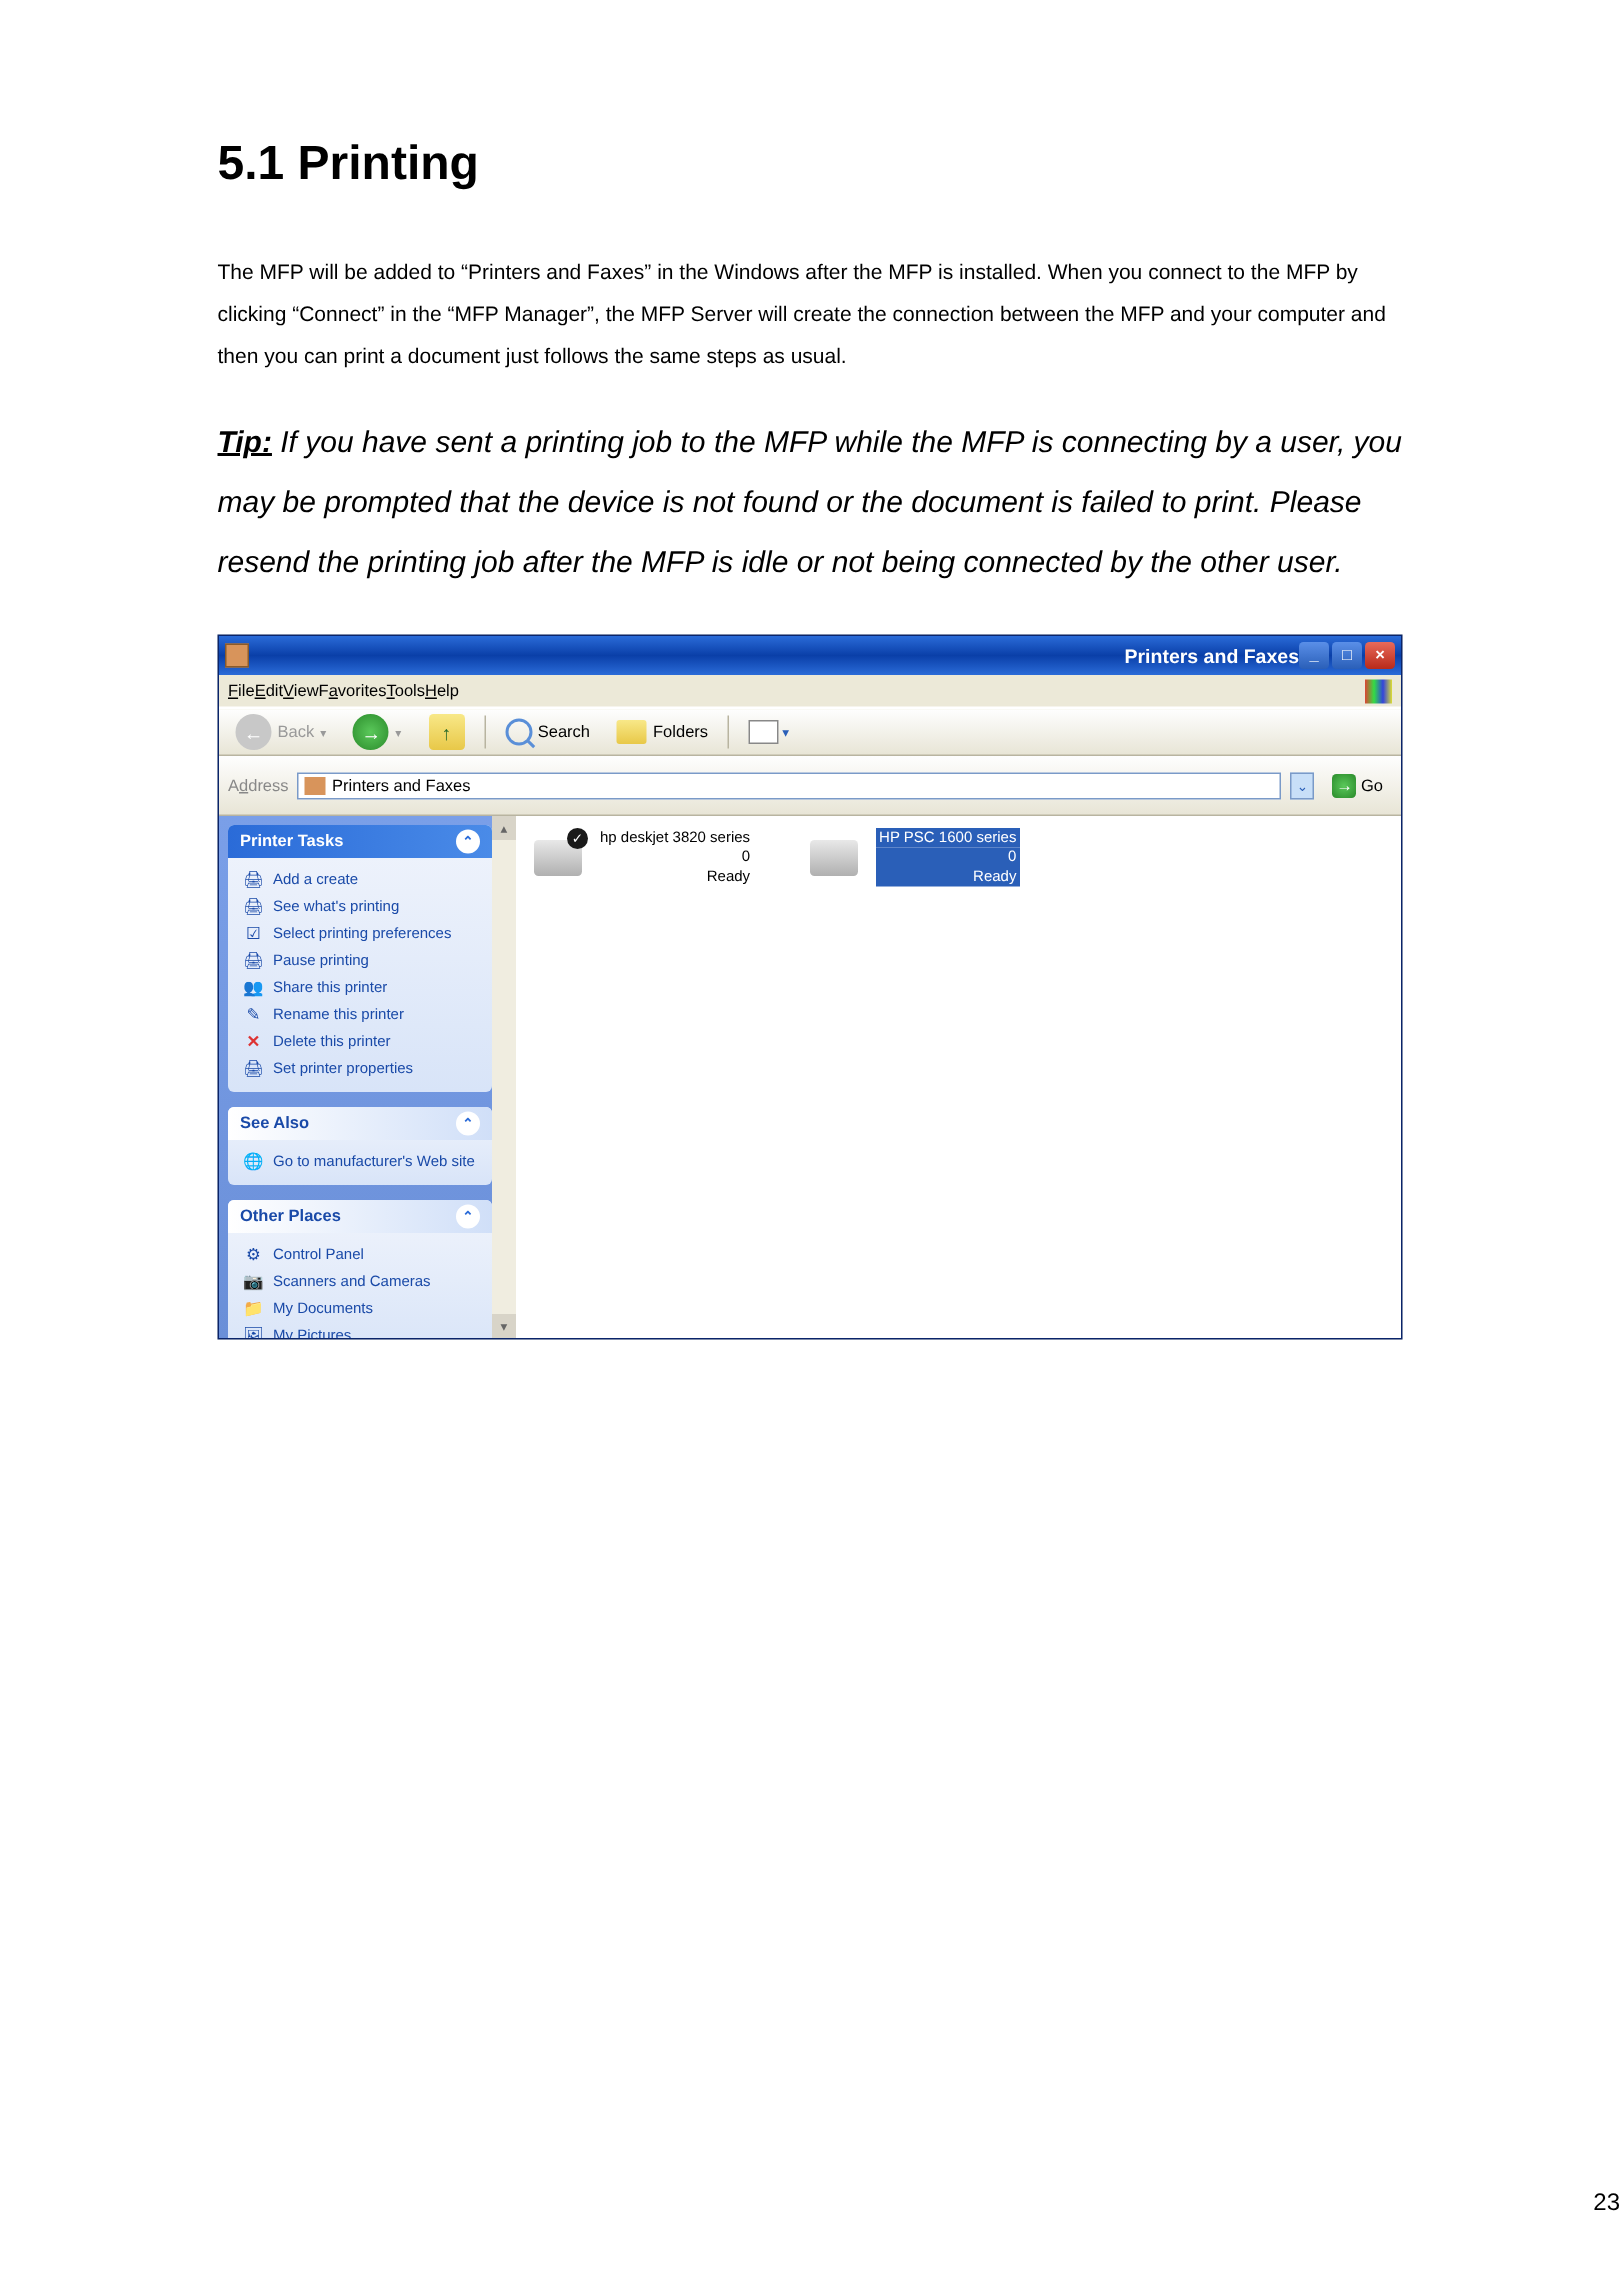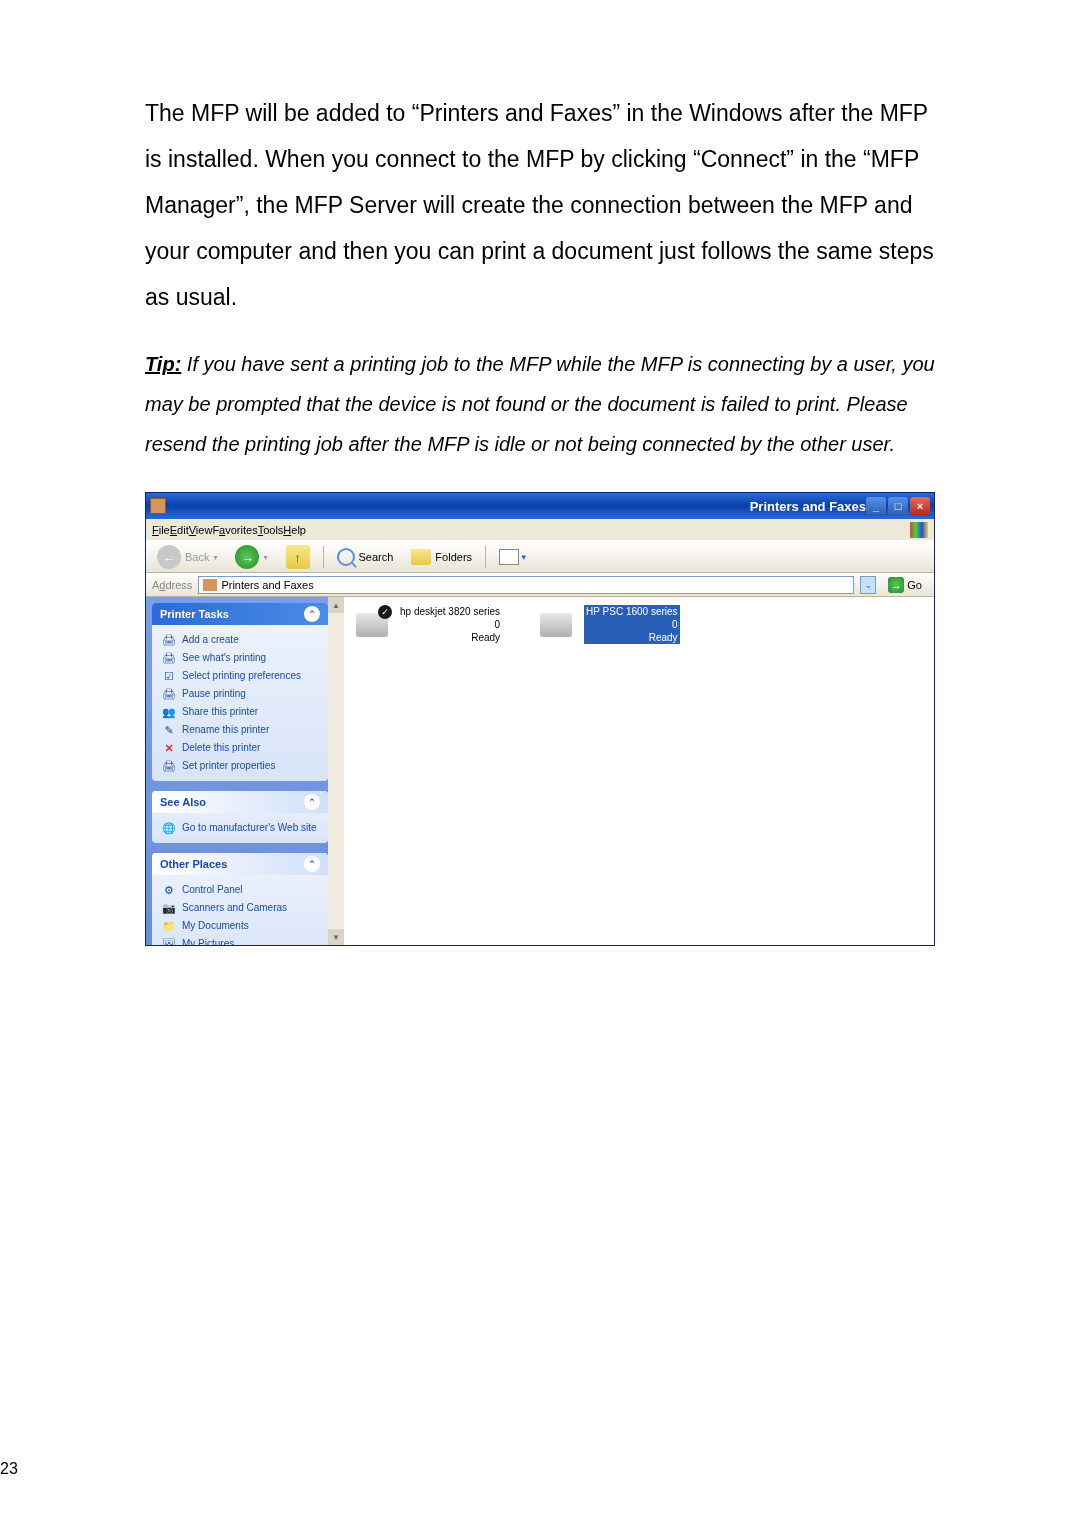--- a/index.html
+++ b/index.html
@@ -1,19 +1,19 @@
 <!DOCTYPE html>
 <html><head>
 <meta charset="utf-8">
 <style>
 * { margin:0; padding:0; box-sizing:border-box; }
 body { width:1080px; height:1528px; background:#fff; font-family:Arial,sans-serif; color:#000; position:relative; }
 .page { padding:90px 145px 0 145px; }
 h1 { font-size:32px; font-weight:bold; margin-bottom:40px; }
-.body-text { font-size:23px; line-height:2; margin-bottom:24px; }
+.body-text { font-size:14px; line-height:2; margin-bottom:24px; }
 .tip { font-size:20px; line-height:2; font-style:italic; margin-bottom:28px; }
 .tip-label { font-weight:bold; text-decoration:underline; }
 
 .winshot { width:790px; border:1px solid #0a246a; background:#ece9d8; font-family:Tahoma,sans-serif; font-size:11px; margin-top:4px;text-align:right; }
 .titlebar { height:26px; background:linear-gradient(to bottom,#2a6bd8,#0a3fa8 50%,#2a6bd8); display:flex; align-items:center; padding:0 4px; color:#fff; }
 .titlebar .ticon { width:16px; height:16px; background:#d8945b; margin-right:6px; border:1px solid #8a5a2a; display:flex; align-items:center; justify-content:center; font-size:9px; }
 .titlebar .ttitle { font-weight:bold; font-size:13px; flex:1; }
 .winbtns { display:flex; gap:2px; }
 .winbtn { width:20px; height:18px; border-radius:3px; display:flex; align-items:center; justify-content:center; font-size:11px; color:#fff; font-weight:bold; }
 .winbtn.min { background:linear-gradient(#5a8fe8,#2a5fb8); }
@@ -32,21 +32,21 @@
 .navcircle.fwd { background:radial-gradient(#5ac85a,#2a8a2a); }
 .upicon { width:24px; height:24px; background:linear-gradient(#f8e888,#e8c848); border-radius:3px; display:flex; align-items:center; justify-content:center; }
 .upicon::after { content:"↑"; color:#2a6a2a; font-weight:bold; font-size:13px; }
 .searchicon { width:18px; height:18px; border:2px solid #5a8fd8; border-radius:50%; position:relative; }
 .searchicon::after { content:""; position:absolute; width:6px; height:2px; background:#5a8fd8; bottom:-2px; right:-4px; transform:rotate(45deg); }
 .foldicon { width:20px; height:16px; background:linear-gradient(#f8e888,#e8c848); border-radius:2px; position:relative; }
 .viewicon { width:20px; height:16px; background:#fff; border:1px solid #888; position:relative; }
 .viewicon::after { content:"▾"; color:#2a5fb8; font-size:9px; position:absolute; right:-8px; top:2px; }
 .tbsep { width:1px; height:22px; background:#b8b4a0; margin:0 2px; }
 
-.addressbar { height:24px; background:linear-gradient(#fefefe,#e8e5d6); display:flex; align-items:center; padding:0 6px; gap:6px; border-bottom:1px solid #b8b4a0; }
+.addressbar { height:40px; background:linear-gradient(#fefefe,#e8e5d6); display:flex; align-items:center; padding:0 6px; gap:6px; border-bottom:1px solid #b8b4a0; }
 .addrlabel { color:#888; }
 .addrlabel u { text-decoration:underline; }
 .addrfield { flex:1; height:18px; background:#fff; border:1px solid #7a9ac8; display:flex; align-items:center; padding:0 4px; gap:4px; }
 .addrfield .icon { width:14px; height:12px; background:#d8945b; }
 .addrdrop { width:16px; height:18px; background:#c8dff8; border:1px solid #7a9ac8; display:flex; align-items:center; justify-content:center; color:#2a5fb8; font-size:9px; }
 .gobtn { height:18px; padding:0 6px; display:flex; align-items:center; gap:3px; }
 .gobtn .goicon { width:16px; height:16px; background:radial-gradient(#5ac85a,#2a8a2a); border-radius:3px; display:flex; align-items:center; justify-content:center; color:#fff; font-weight:bold; font-size:11px; }
 
 .content { display:flex; height:348px; background:#fff; }
 .sidebar { width:198px; background:linear-gradient(to bottom,#7a9fe8,#6a8fd8); padding:6px; overflow:hidden; position:relative; }
@@ -62,26 +62,27 @@
 .plink .picon { width:14px; height:14px; flex-shrink:0; display:flex; align-items:center; justify-content:center; font-size:11px; }
 
 .mainarea { flex:1; background:#fff; padding:8px 12px; }
 .printer { display:flex; gap:8px; align-items:flex-start; margin-bottom:12px; }
 .printer .pimg { width:36px; height:32px; position:relative; }
 .pimg .pbody { width:32px; height:24px; background:linear-gradient(#e8e8e8,#b0b0b0); border-radius:3px; position:absolute; bottom:0; }
 .pimg .check { width:14px; height:14px; border-radius:50%; background:#1a1a1a; color:#fff; position:absolute; top:0; right:0; display:flex; align-items:center; justify-content:center; font-size:9px; }
 .printer .pinfo { font-size:10px; line-height:1.3; }
 .printer.sel .pname { background:#2a5fb8; color:#fff; padding:0 2px; }
 
-.pagenum { position:absolute; bottom:50px; left:0; right:0; text-align:left; font-size:16px; }
+.pagenum { position:absolute; bottom:50px; left:0; right:0; text-align:right; font-size:16px; }
 </style>
 </head>
 <body>
 
 <div class="page">
+  <h1>5.1    Printing</h1>
   <p class="body-text">The MFP will be added to “Printers and Faxes” in the Windows after the MFP is installed. When you connect to the MFP by clicking “Connect” in the “MFP Manager”, the MFP Server will create the connection between the MFP and your computer and then you can print a document just follows the same steps as usual.</p>
   <p class="tip">
     <span class="tip-label">Tip:</span><span> If you have sent a printing job to the MFP while the MFP is connecting by a user, you may be prompted that the device is not found or the document is failed to print. Please resend the printing job after the MFP is idle or not being connected by the other user.</span>
   </p>
 
   <div class="winshot">
     <div class="titlebar">
       <span class="ticon"></span>
       <span class="ttitle">Printers and Faxes</span>
       <div class="winbtns">

